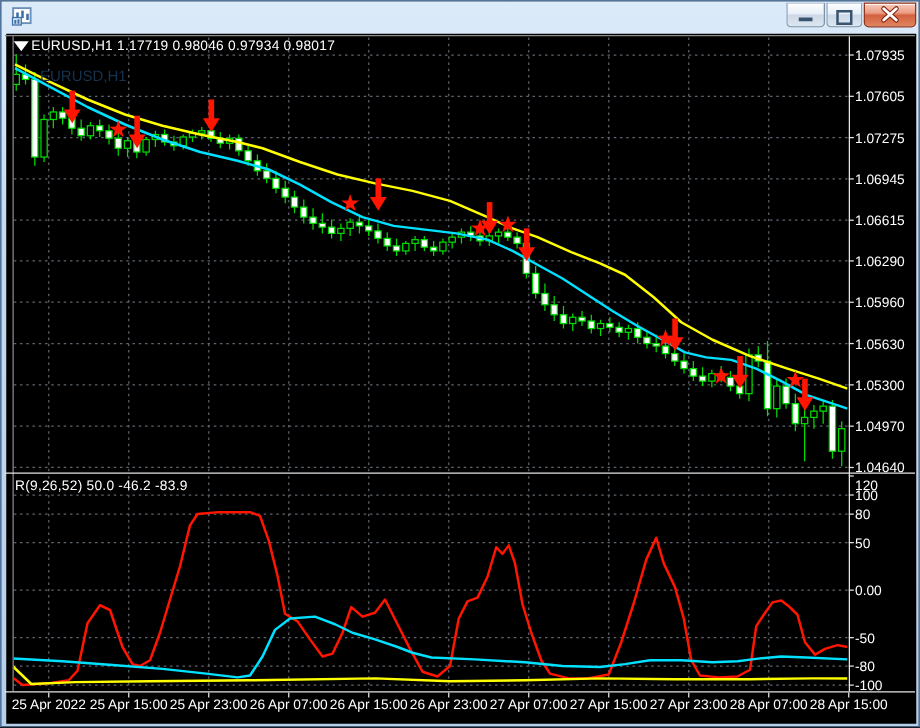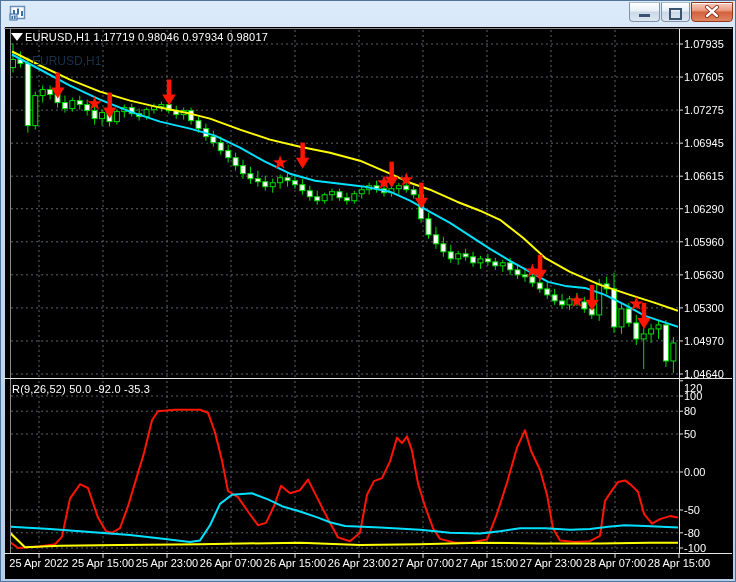--- a/index.html
+++ b/index.html
@@ -384,21 +384,21 @@
     </g>
     <polygon points="11,33 23,33 17,41" fill="#ffffff"></polygon>
     <rect x="10" y="29" width="669" height="349" fill="rgba(0,0,0,0)"></rect>
     <rect x="10" y="380" width="669" height="173" fill="rgba(0,0,0,0)"></rect>
     <rect x="4" y="376" width="728" height="5" fill="rgba(0,0,0,0)"></rect>
     <rect x="680" y="29" width="52" height="524" fill="rgba(0,0,0,0)"></rect>
     <rect x="4" y="554" width="728" height="20" fill="rgba(0,0,0,0)"></rect>
   </svg>
 
 <div class="info-label" id="main-info">EURUSD,H1  1.17719 0.98046 0.97934 0.98017</div>
-<div class="info-label" id="ind-info">R(9,26,52) 50.0 -92.0 -35.3</div>
+<div class="info-label" id="ind-info">R(9,26,52) 50.0 -46.2 -83.9</div>
 
 <div>
   <svg class="title-icon" viewBox="0 0 18 16">
     <rect x="1.5" y="1.5" width="14" height="12" fill="#ffffff" stroke="#6b8fb8" stroke-width="1.5"></rect>
     <rect x="4" y="5" width="2" height="6" fill="#3a6ea5"></rect>
     <rect x="8" y="3.5" width="2" height="6" fill="#3a6ea5"></rect>
     <rect x="12" y="6" width="2" height="5" fill="#3a6ea5"></rect>
     <rect x="1" y="9" width="7" height="6" fill="#cfe2f3" stroke="#3a6ea5" stroke-width="1"></rect>
     <rect x="2.5" y="11" width="1.5" height="3" fill="#3a6ea5"></rect>
     <rect x="5" y="10.5" width="1.5" height="3.5" fill="#3a6ea5"></rect>

